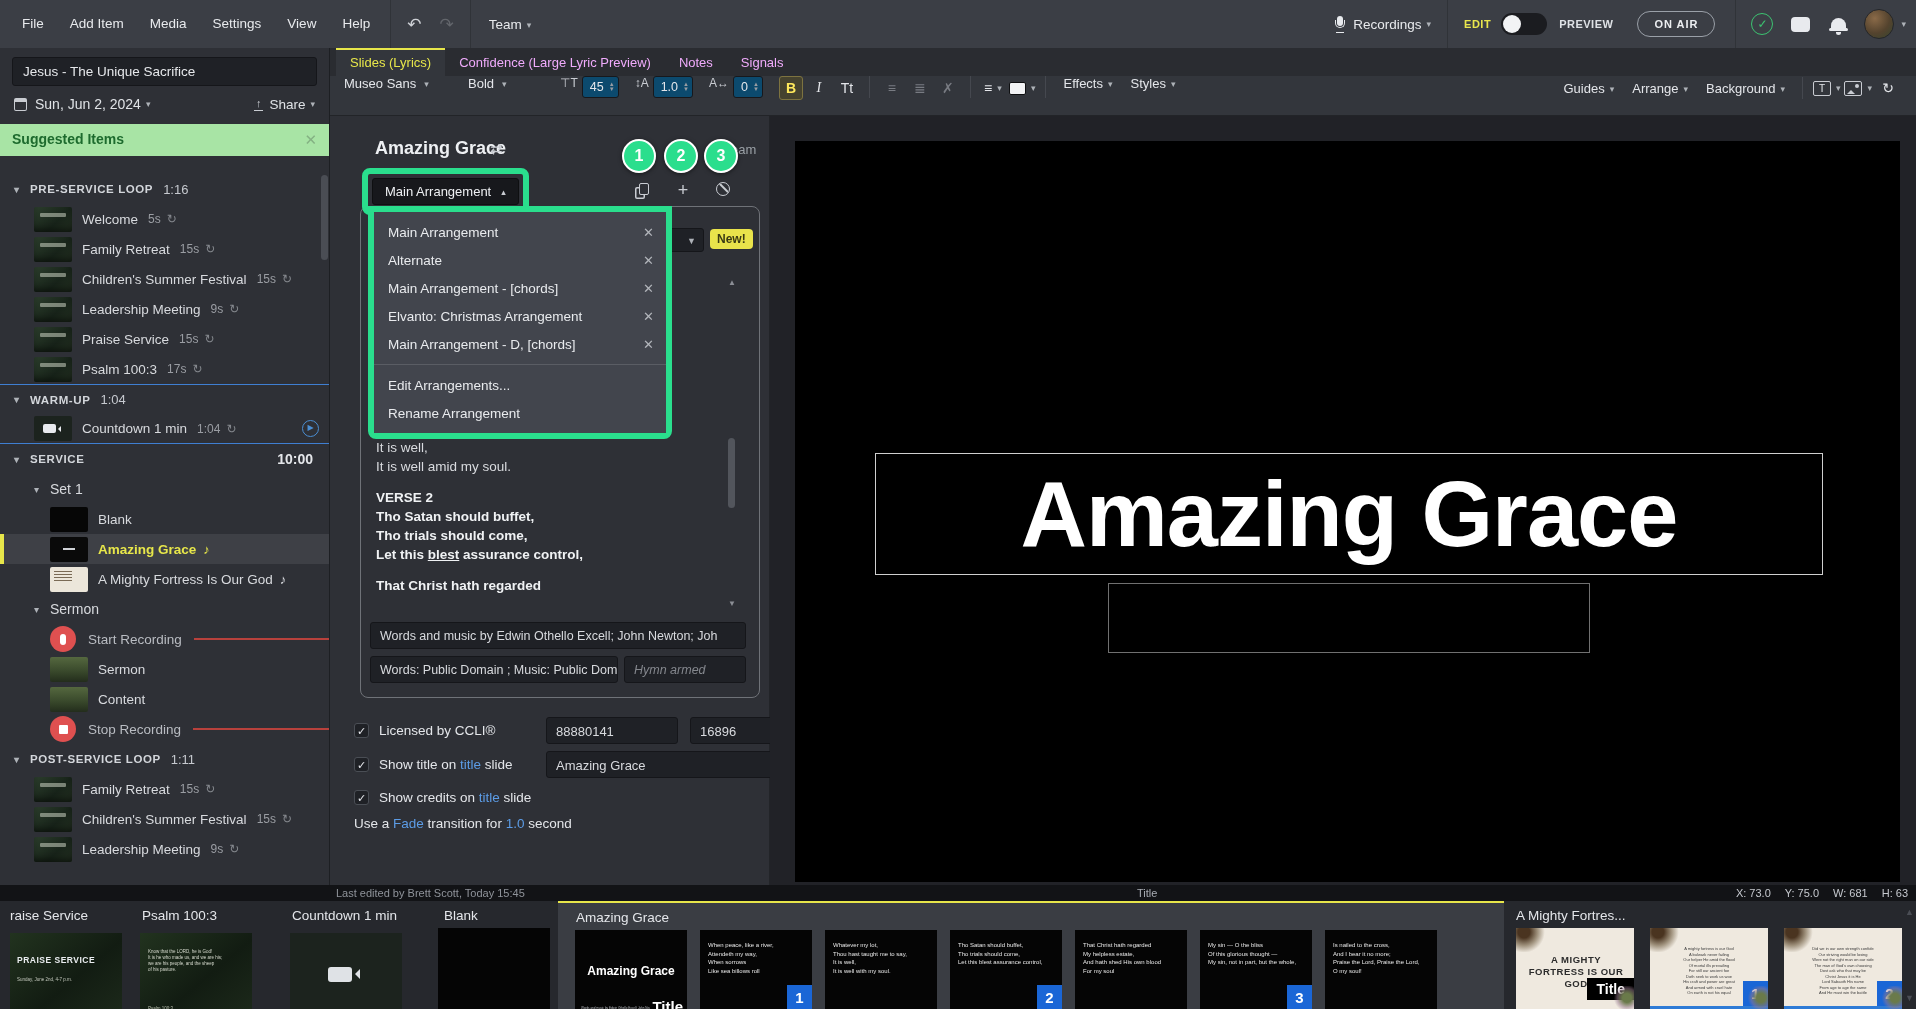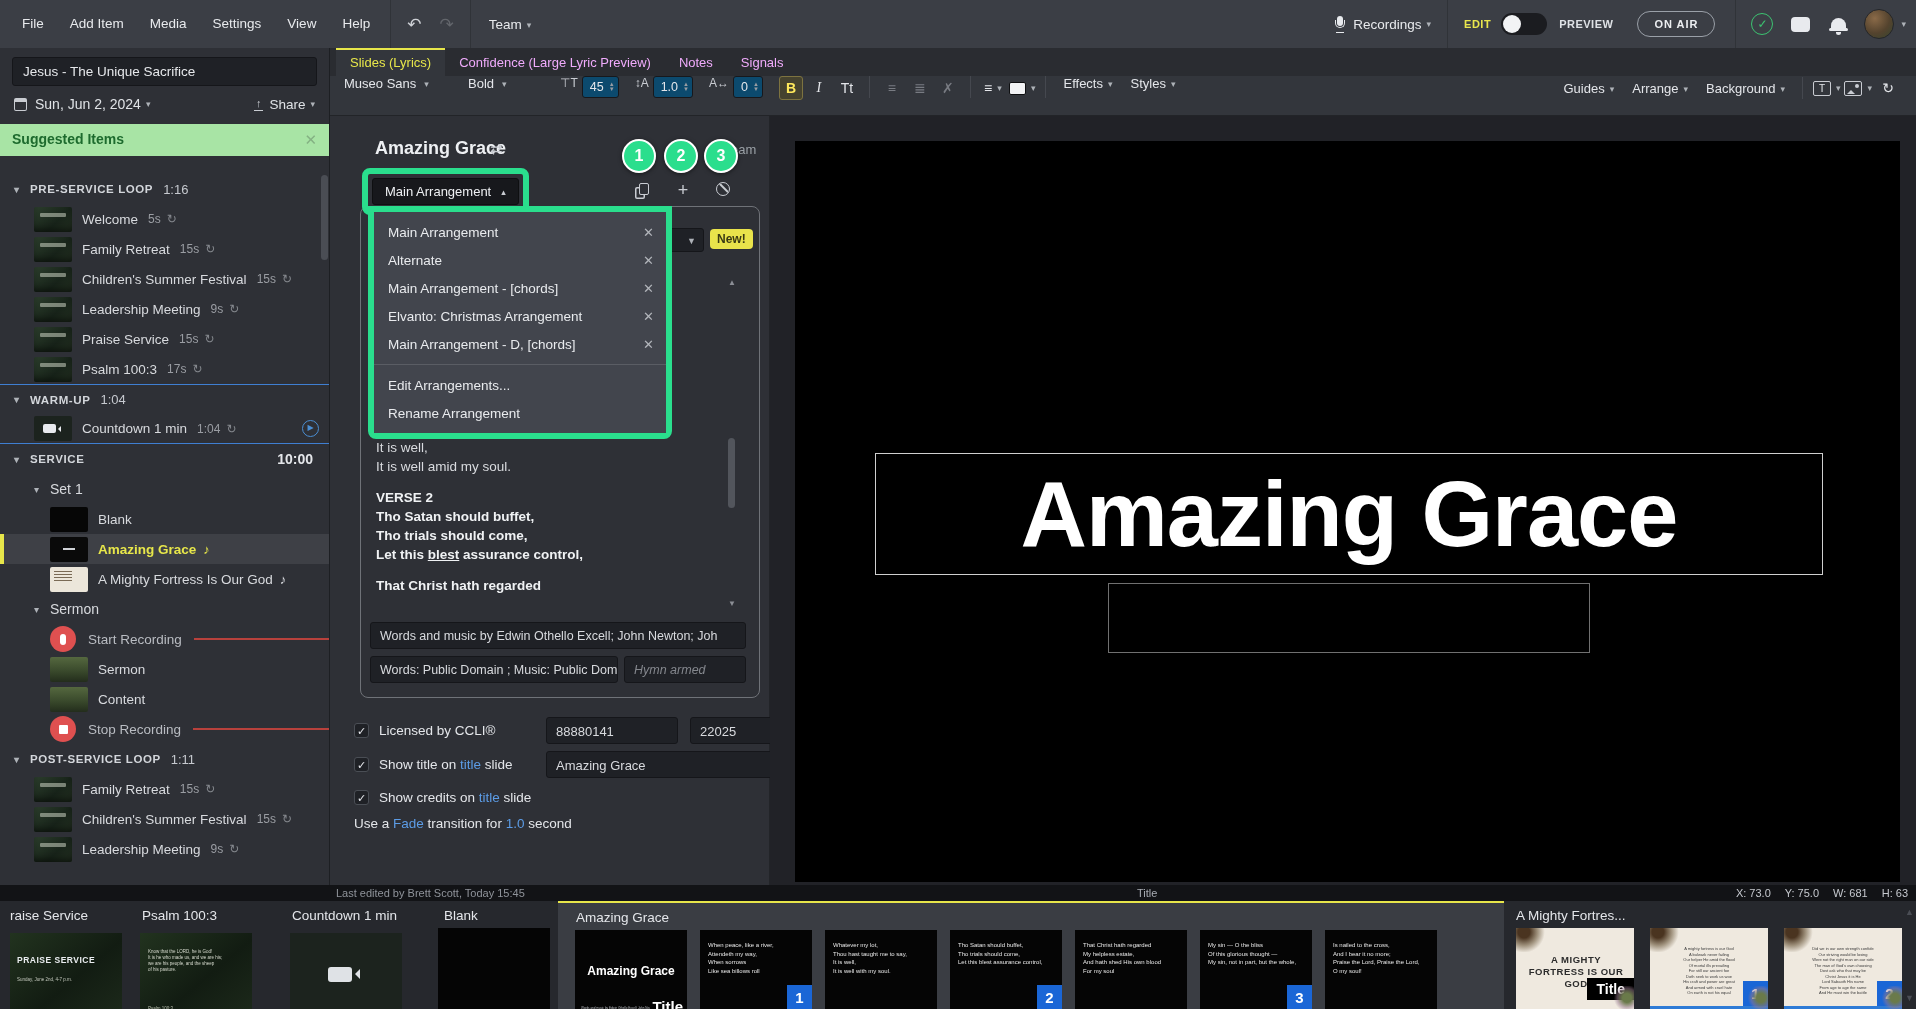--- a/index.html
+++ b/index.html
@@ -672,21 +672,21 @@
           </div>
 
           <div class="cred-field cf1">Words and music by Edwin Othello Excell; John Newton; Joh</div>
           <div class="cred-field cf2">Words: Public Domain ; Music: Public Doma</div>
           <div class="cred-field cf3">Hymn armed</div>
 
           <div class="cb-row" style="top:607px">
             <span class="cbx">✓</span>
             <span>Licensed by CCLI®</span>
             <span class="opt-field of-ccli1">88880141</span>
-            <span class="opt-field of-ccli2">22025</span>
+            <span class="opt-field of-ccli2">16896</span>
           </div>
           <div class="cb-row" style="top:641px">
             <span class="cbx">✓</span>
             <span><span>Show title on</span> <span class="blue">title</span> <span>slide</span></span>
             <span class="opt-field of-title">Amazing Grace</span>
           </div>
           <div class="cb-row" style="top:674px">
             <span class="cbx">✓</span>
             <span><span>Show credits on</span> <span class="blue">title</span> <span>slide</span></span>
           </div>

